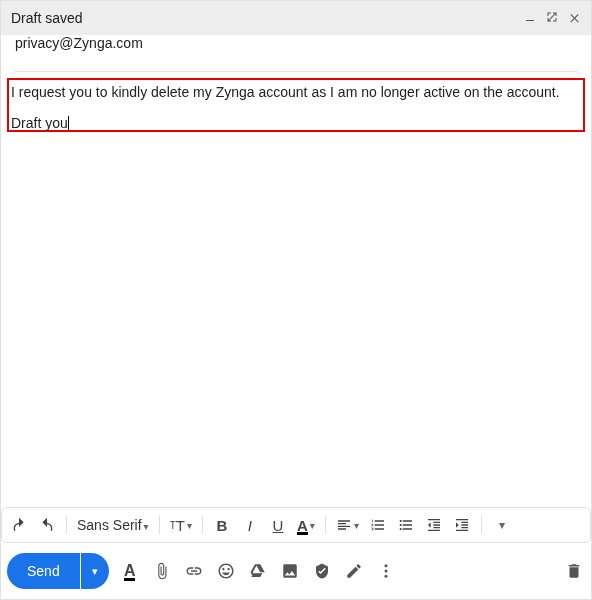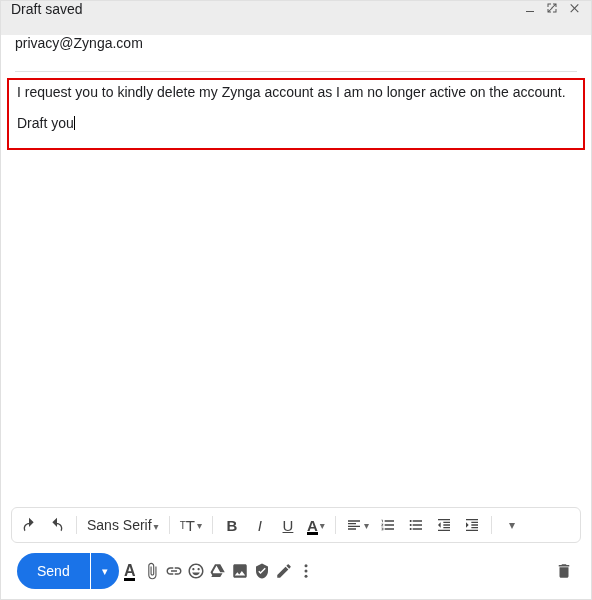--- a/index.html
+++ b/index.html
@@ -8,21 +8,21 @@
     width: 592px;
     height: 600px;
     display: flex;
     flex-direction: column;
     border: 1px solid #e0e0e0;
   }
   .header {
     background: #ededed;
     height: 34px;
     display: flex;
-    align-items: flex-start;
+    align-items: center;
     padding: 0 10px;
     justify-content: space-between;
   }
   .header-title { font-size: 14px; color: #202124; }
   .header-actions { display: flex; align-items: center; gap: 10px; }
   .header-icon { font-size: 14px; color: #555; cursor: pointer; line-height:1; }
   .fields { padding: 0 14px; }
   .field {
     height: 37px;
     display: flex;
@@ -31,31 +31,31 @@
     font-size: 14px;
     color: #202124;
   }
   .body-wrap {
     flex: 1;
     padding: 6px 6px 0 6px;
     position: relative;
   }
   .body-box {
     border: 2px solid #e00000;
-    height: 72px;
-    padding: 4px 8px;
+    height: 54px;
+    padding: 4px 2px;
     font-size: 14px;
     color: #202124;
     line-height: 1.2;
   }
   .body-box p { margin: 0 0 14px 0; }
   .body-box p:last-child { margin-bottom: 0; }
   .cursor { border-right: 1px solid #000; display: inline-block; height: 14px; vertical-align: middle; margin-bottom:2px;}
   .toolbars {
-    padding: 0 10px;
+    padding: 0 0;
   }
   .format-bar {
     border: 1px solid #e0e0e0;
     border-radius: 6px;
     height: 36px;
     display: flex;
     align-items: center;
     padding: 0 8px;
     gap: 10px;
     margin-bottom: 10px;
@@ -76,20 +76,21 @@
   .font-label { font-size: 14px; color: #333; }
   .dd { font-size: 10px; color: #666; margin-left:2px;}
   .tt-size { font-size: 12px; font-weight: 400; }
   .tt-size .big { font-size: 15px; }
   .text-color-a { position: relative; font-weight: bold; color:#444; font-size:15px;}
   .text-color-a .bar { position:absolute; left:0; right:0; bottom:-1px; height:3px; background:#000;}
   .align-icon svg { display:block; }
   .action-bar {
     display: flex;
     align-items: center;
+    gap: 10px;
     padding: 0 6px 10px 6px;
   }
   .send-group { display: flex; }
   .send-btn {
     background: #1a73e8;
     color: #fff;
     border: none;
     height: 36px;
     padding: 0 20px;
     border-radius: 18px 0 0 18px;

